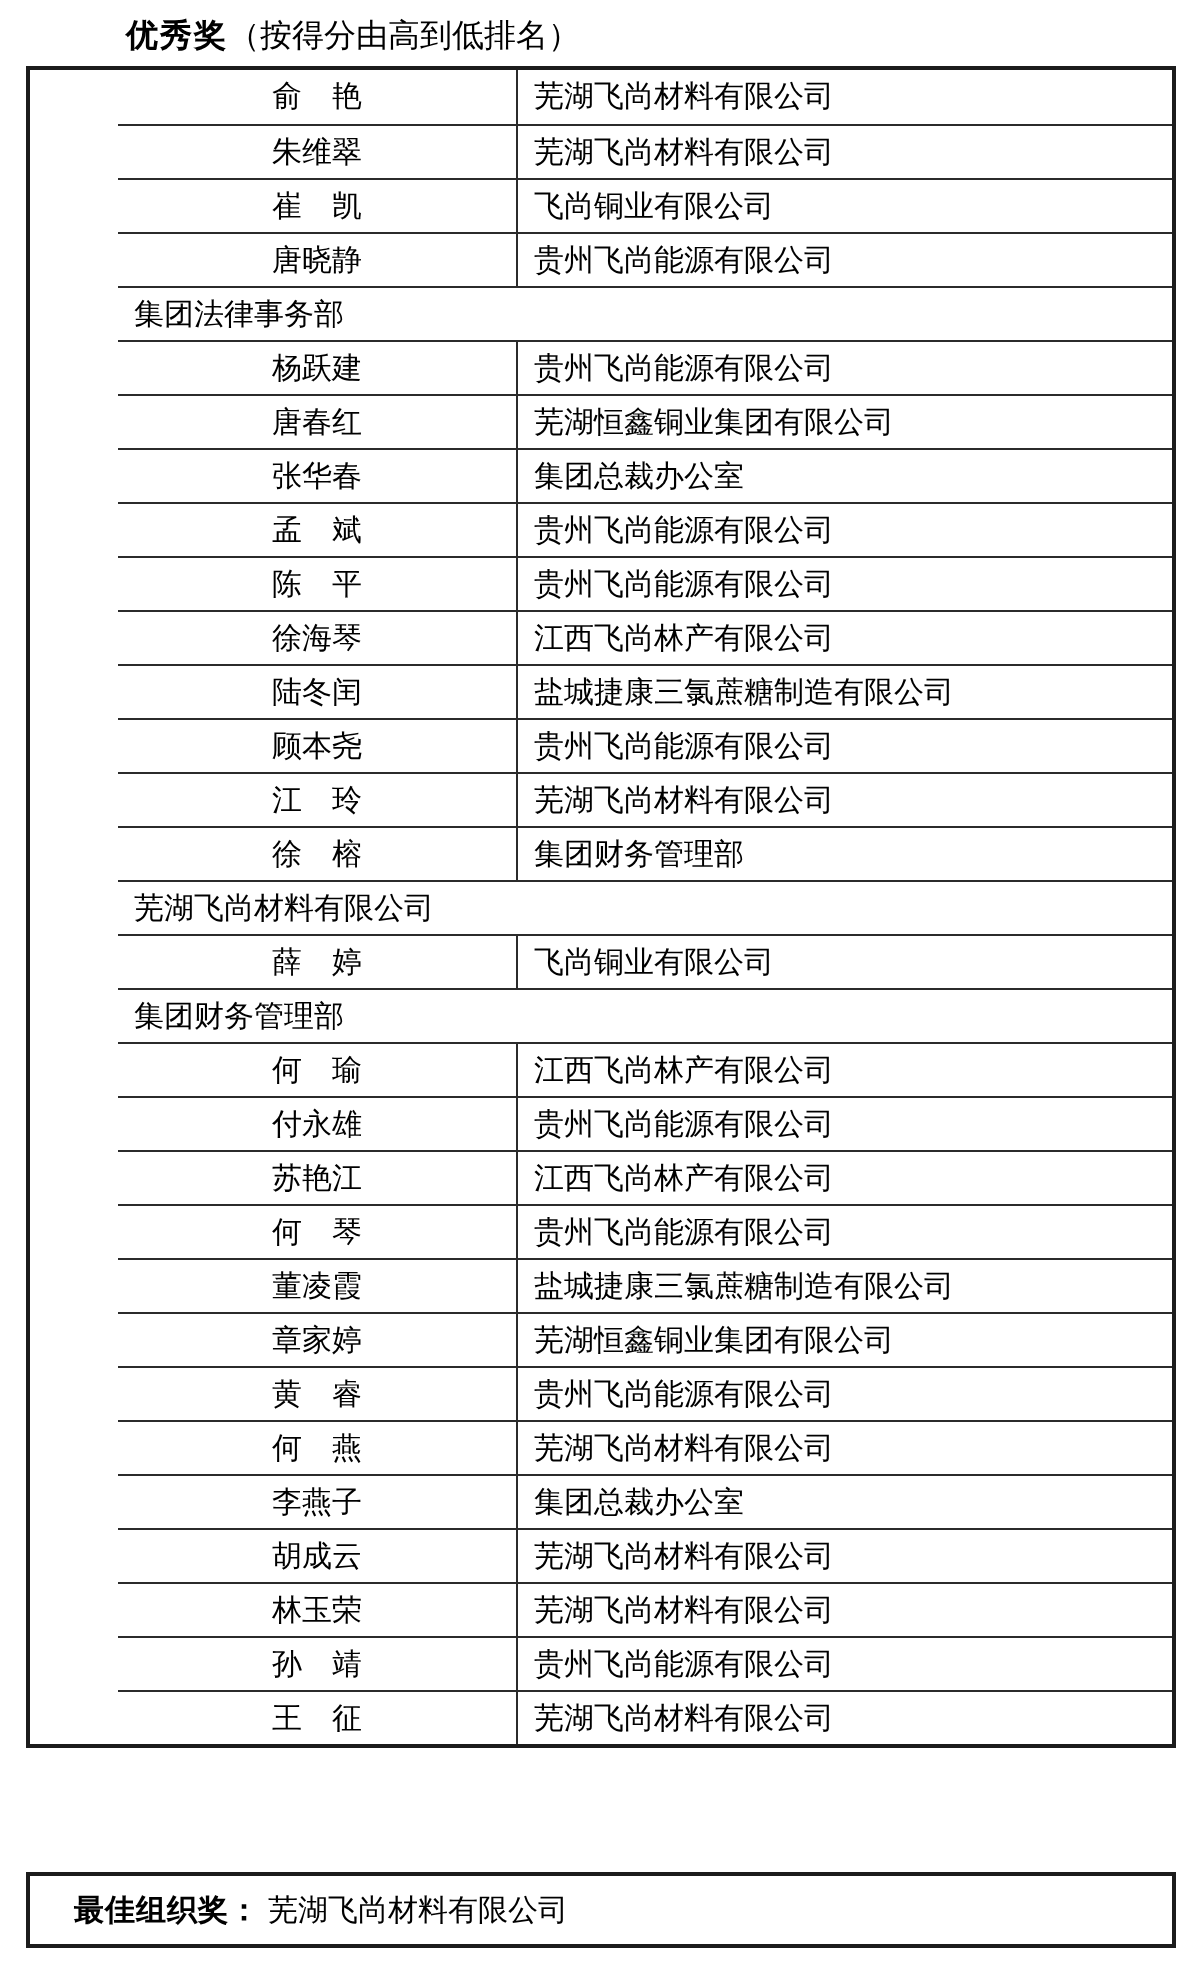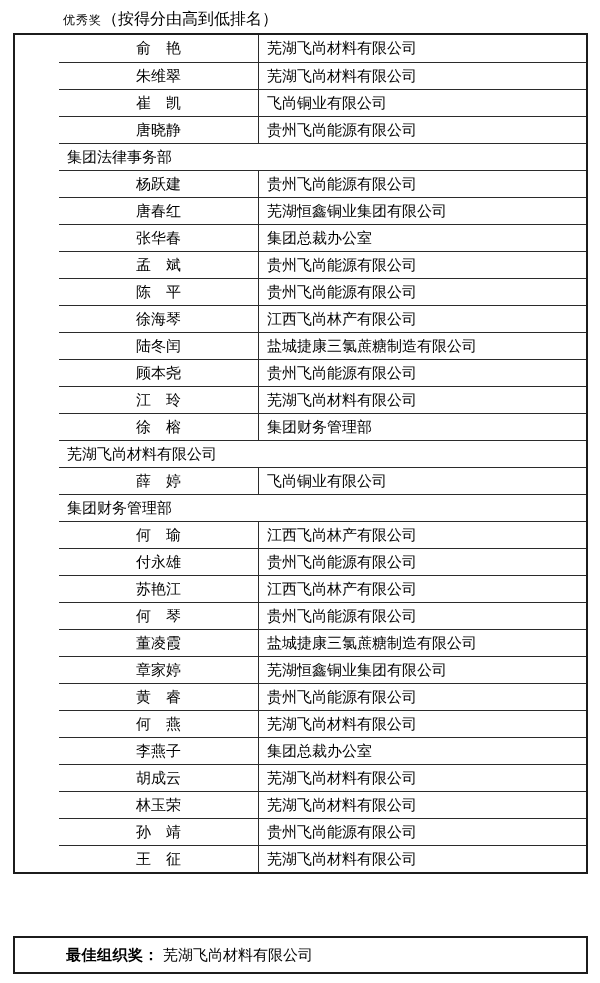--- a/index.html
+++ b/index.html
@@ -17,22 +17,22 @@
     overflow: hidden;
   }
   .doc-title {
     position: absolute;
     left: 63px;
     top: 9px;
     white-space: nowrap;
     line-height: 20px;
   }
   .title-bold {
-    font-weight: normal;
-    font-size: 12px;
+    font-weight: bold;
+    font-size: 16px;
     letter-spacing: 1px;
   }
   .title-note {
     font-size: 16px;
   }
   .awards-table {
     position: absolute;
     left: 13px;
     top: 33px;
     width: 575px;
@@ -65,21 +65,21 @@
   }
   .footer-box {
     position: absolute;
     left: 13px;
     top: 936px;
     width: 575px;
     height: 38px;
     border: 2px solid #1c1c1c;
     display: flex;
     align-items: center;
-    padding-left: 51px;
+    padding-left: 22px;
     font-size: 15px;
     background: #ffffff;
     white-space: nowrap;
   }
   .footer-label {
     font-weight: bold;
     letter-spacing: 0.5px;
   }
   .footer-value {
     margin-left: 4px;

